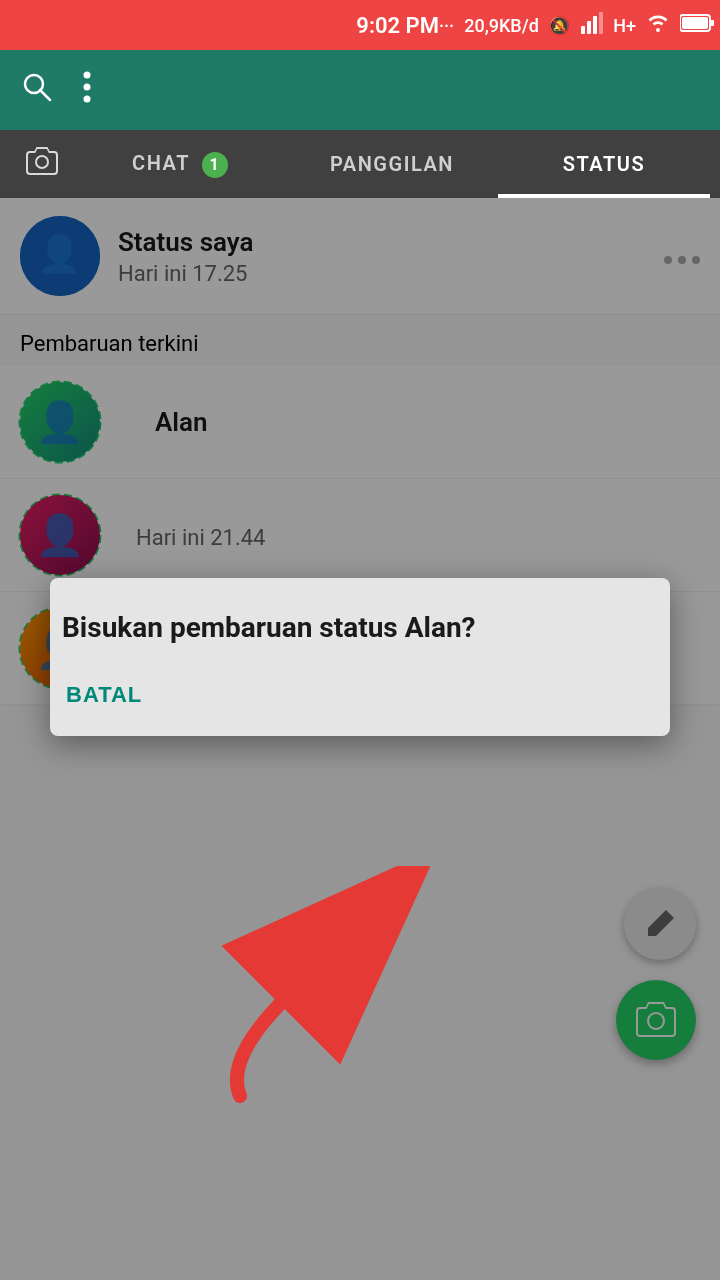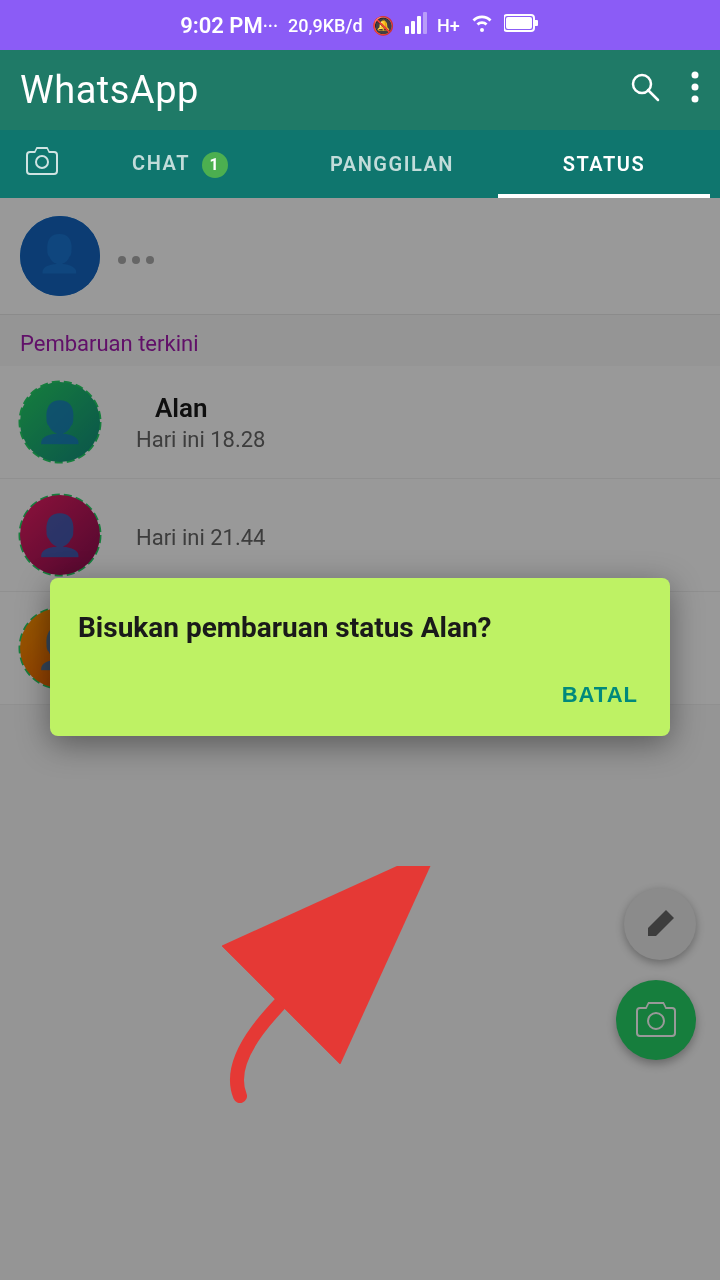--- a/index.html
+++ b/index.html
@@ -8,26 +8,26 @@
       width: 720px;
       min-height: 1280px;
       font-family: 'Roboto', Arial, sans-serif;
       background: #f0f0f0;
       position: relative;
       overflow: hidden;
     }
 
     
     .status-bar {
-      background: #8b5cf6;
+      background: #ef4444;
       height: 50px;
       display: flex;
       align-items: center;
-      justify-content: center;
-      padding: 0 16px;
+      justify-content: flex-end;
+      padding: 0 4px;
       color: white;
       font-size: 22px;
       font-weight: 500;
     }
     .status-bar-left { font-size: 22px; font-weight: 600; }
     .status-bar-right {
       display: flex;
       align-items: center;
       gap: 10px;
       font-size: 18px;
@@ -54,21 +54,21 @@
       gap: 28px;
     }
     .header-icon {
       color: white;
       font-size: 30px;
       cursor: pointer;
     }
 
     
     .tab-bar {
-      background: #0f766e;
+      background: #404040;
       display: flex;
       align-items: center;
       height: 68px;
       padding: 0 10px;
     }
     .tab-camera {
       color: rgba(255,255,255,0.8);
       font-size: 28px;
       padding: 0 16px;
       cursor: pointer;
@@ -158,21 +158,21 @@
       color: #888;
       font-size: 28px;
       letter-spacing: 2px;
     }
 
     
     .section-header {
       background: #f8f8f8;
       padding: 16px 20px 10px;
       font-size: 22px;
-      color: #a21caf;
+      color: #000000;
       font-weight: 400;
     }
 
     
     .status-item {
       background: white;
       display: flex;
       align-items: center;
       padding: 16px 20px;
       border-bottom: 1px solid #f0f0f0;
@@ -248,42 +248,42 @@
       background: rgba(0,0,0,0.4);
       z-index: 20;
     }
 
     
     .dialog {
       position: absolute;
       top: 380px;
       left: 50px;
       right: 50px;
-      background: #bef264;
+      background: #e5e5e5;
       border-radius: 8px;
       z-index: 30;
-      padding: 32px 28px 20px;
+      padding: 32px 12px 20px;
       box-shadow: 0 8px 32px rgba(0,0,0,0.4);
     }
     .dialog-title {
       font-size: 28px;
       font-weight: 700;
       color: #1a1a1a;
       margin-bottom: 20px;
       line-height: 1.3;
     }
     .dialog-body {
       font-size: 24px;
       color: #444;
       line-height: 1.5;
       margin-bottom: 32px;
     }
     .dialog-actions {
       display: flex;
-      justify-content: flex-end;
+      justify-content: space-between;
       gap: 32px;
       padding-top: 8px;
     }
     .dialog-btn {
       font-size: 22px;
       font-weight: 700;
       color: #00897b;
       letter-spacing: 1px;
       cursor: pointer;
       text-transform: uppercase;
@@ -328,21 +328,20 @@
       <svg width="36" height="20" viewBox="0 0 36 20" fill="white">
         <rect x="0" y="2" width="30" height="16" rx="3" stroke="white" stroke-width="2" fill="none"></rect>
         <rect x="2" y="4" width="26" height="12" rx="2" fill="white"></rect>
         <rect x="30" y="7" width="4" height="6" rx="1" fill="white"></rect>
       </svg>
     </span>
   </div>
 </div>
 
 <div class="header">
-  <span class="header-title">WhatsApp</span>
   <div class="header-icons">
     <span class="header-icon">
       <svg width="34" height="34" viewBox="0 0 34 34" fill="white">
         <circle cx="14" cy="14" r="9" stroke="white" stroke-width="2.5" fill="none"></circle>
         <line x1="20" y1="20" x2="30" y2="30" stroke="white" stroke-width="2.5" stroke-linecap="round"></line>
       </svg>
     </span>
     <span class="header-icon">
       <svg width="10" height="34" viewBox="0 0 10 34" fill="white">
         <circle cx="5" cy="5" r="3.5" fill="white"></circle>
@@ -376,20 +375,24 @@
 
   <div class="status-my">
     <div class="avatar-container">
       <div class="avatar-circle avatar-my-status">
         <svg width="80" height="80" viewBox="0 0 80 80" fill="none">
           <rect width="80" height="80" fill="#1565C0"></rect>
           <text x="40" y="50" text-anchor="middle" fill="white" font-size="36" font-family="Arial">👤</text>
         </svg>
       </div>
     </div>
+    <div class="status-info">
+      <div class="status-name">Status saya</div>
+      <div class="status-time">Hari ini 17.25</div>
+    </div>
     <div class="status-more">
       <svg width="36" height="12" viewBox="0 0 36 12" fill="#aaa">
         <circle cx="4" cy="6" r="4"></circle>
         <circle cx="18" cy="6" r="4"></circle>
         <circle cx="32" cy="6" r="4"></circle>
       </svg>
     </div>
   </div>
 
   <div class="section-header">Pembaruan terkini</div>
@@ -398,21 +401,20 @@
     <div class="avatar-container">
       <svg width="86" height="86" viewBox="0 0 86 86" style="position:absolute;top:-3px;left:-3px;">
         <circle cx="43" cy="43" r="40" fill="none" stroke="#25d366" stroke-width="3" stroke-dasharray="8 4"></circle>
       </svg>
       <div class="avatar-circle avatar-green">
         <div class="avatar-person">👤</div>
       </div>
     </div>
     <div class="status-item-info">
       <div class="status-item-name">Alan</div>
-      <div class="status-item-time">Hari ini 18.28</div>
     </div>
   </div>
 
   <div class="status-item">
     <div class="avatar-container">
       <svg width="86" height="86" viewBox="0 0 86 86" style="position:absolute;top:-3px;left:-3px;">
         <circle cx="43" cy="43" r="40" fill="none" stroke="#25d366" stroke-width="3" stroke-dasharray="8 4"></circle>
       </svg>
       <div class="avatar-circle avatar-pink">
         <div class="avatar-person">👤</div>

